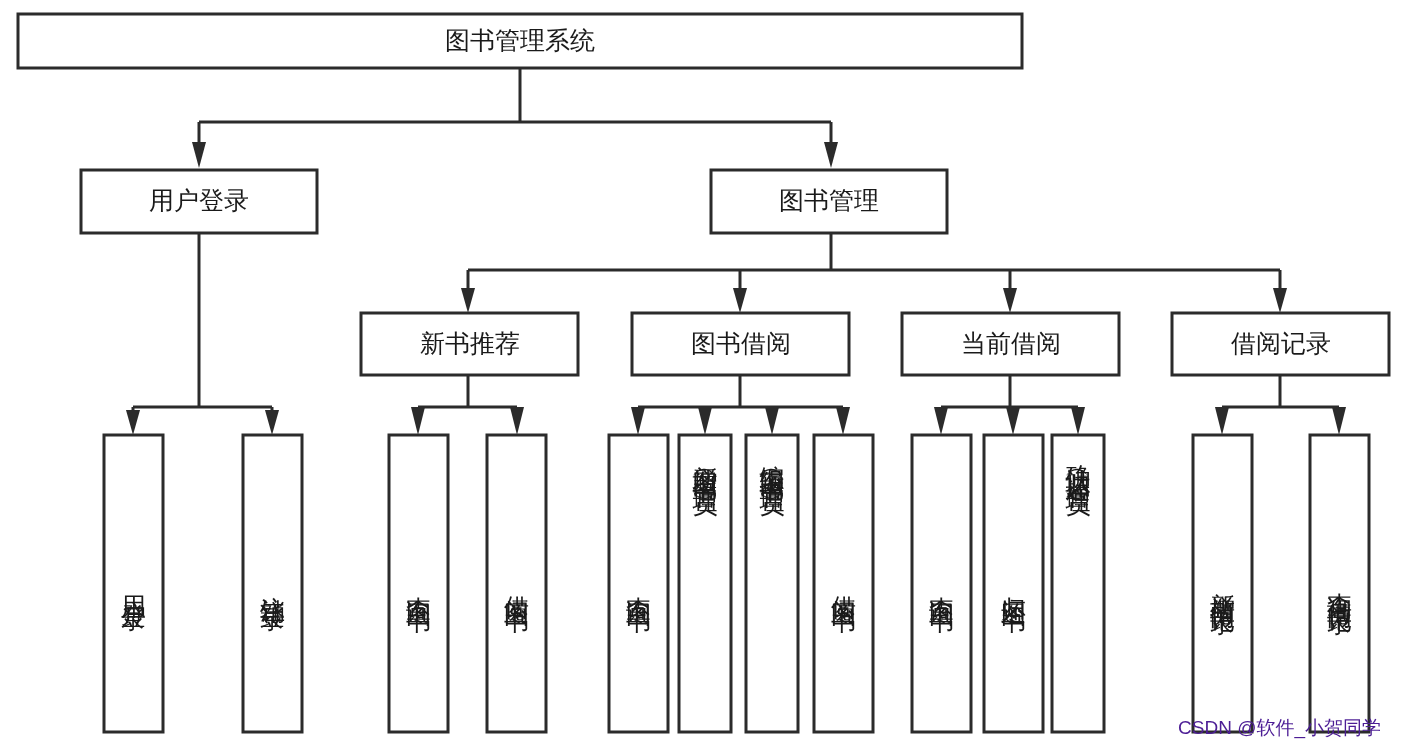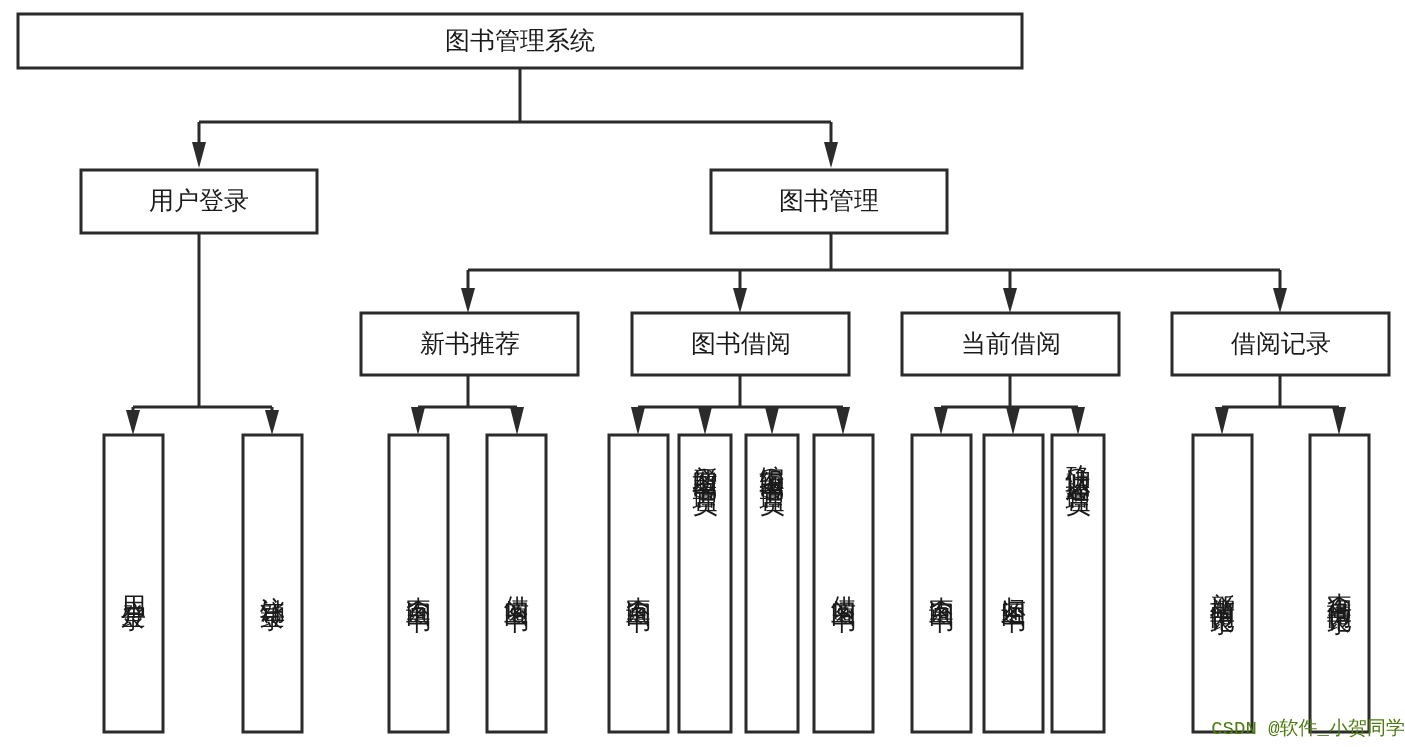--- a/index.html
+++ b/index.html
@@ -43,25 +43,25 @@
     stroke: #2b2b2b;
     stroke-width: 3;
     fill: none;
   }
   .arrow-head {
     fill: #2b2b2b;
     stroke: none;
   }
   .watermark {
     position: absolute;
-    right: 0;
+    right: 24px;
     bottom: 6px;
-    font-family: Liberation Mono, monospace;
+    font-family: Liberation Sans, sans-serif;
     font-size: 19px;
-    color: #4d7c0f;
+    color: #4c1d95;
     white-space: nowrap;
     pointer-events: none;
   }
 </style>
 </head>
 <body>
 
 <svg id="diagram" viewBox="0 0 1405 747" xmlns="http://www.w3.org/2000/svg">
 
   <g>

